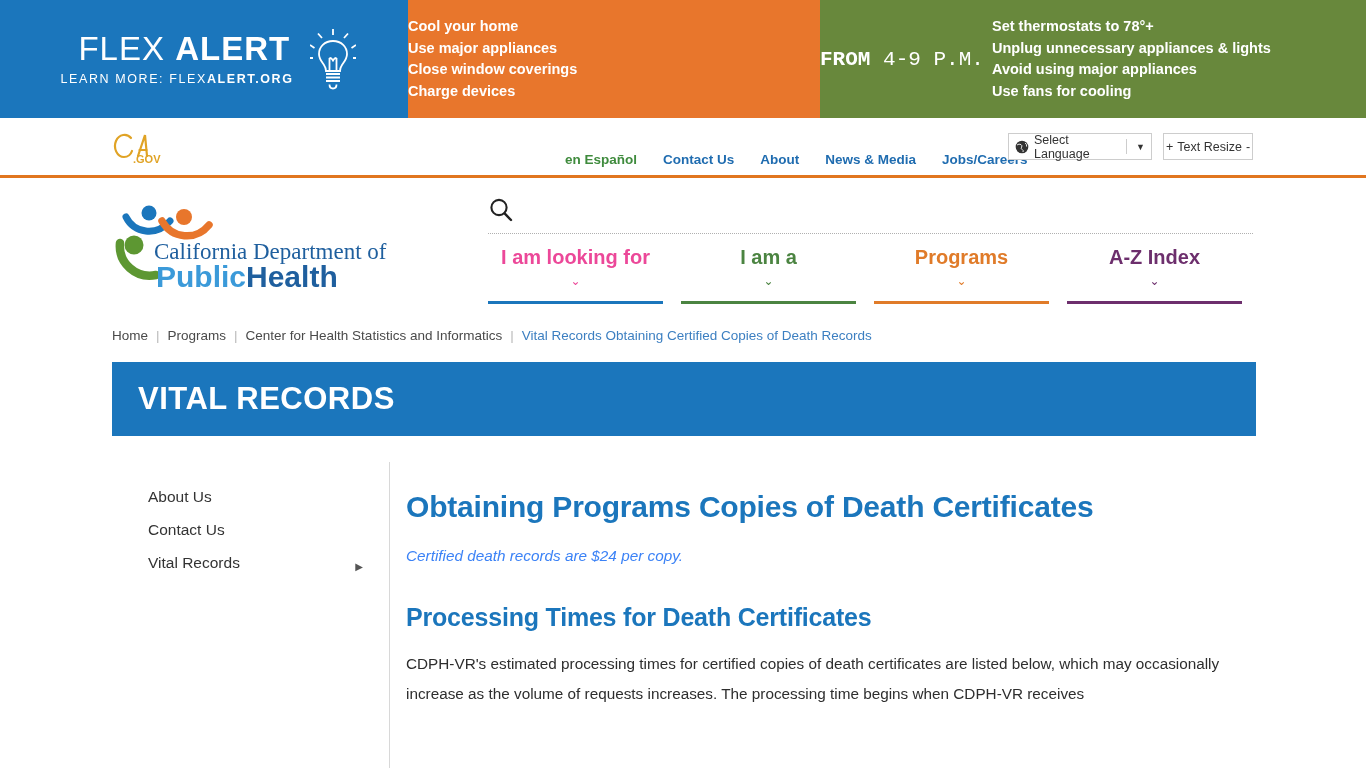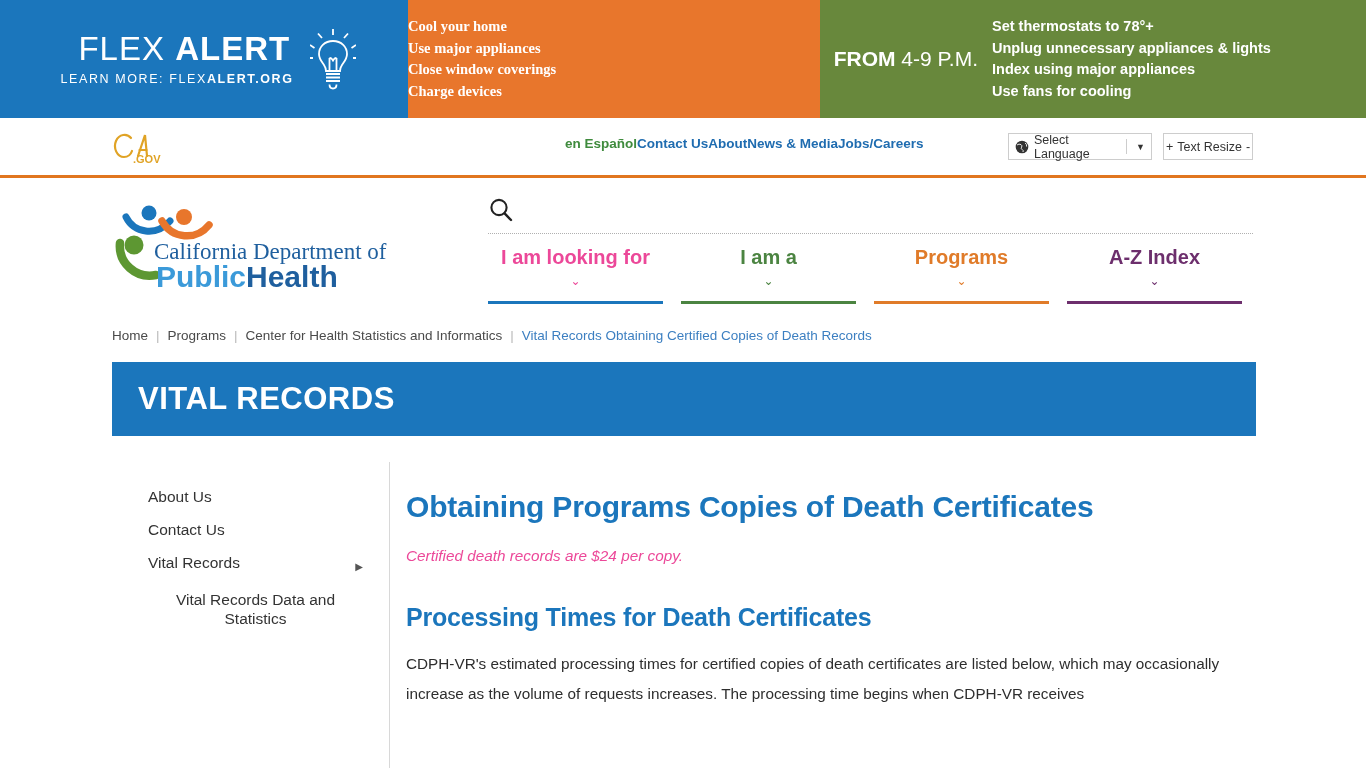--- a/index.html
+++ b/index.html
@@ -28,31 +28,31 @@
 
   .fb-orange { width: 412px; background: #e8762c; color: #fff; display: flex; align-items: center; }
   .fb-green  { width: 546px; background: #68883c; color: #fff; display: flex; align-items: center; }
 
   .fb-when { font-size: 21px; white-space: nowrap; flex: 0 0 auto; text-align: right; }
   .fb-when .bold { font-weight: 700; }
   .fb-when .thin { font-weight: 300; }
   .fb-list { list-style: none; font-size: 14.5px; font-weight: 700; line-height: 21.5px; }
 
   .fb-orange .fb-when { width: 188px; padding-right: 14px; }
-  .fb-orange .fb-list { padding-left: 0; font-family: Liberation Serif, serif; }
-  .fb-green .fb-when { width: 172px; padding-right: 14px; }
+  .fb-orange .fb-list { padding-left: 0; }
+  .fb-green .fb-when { width: 172px; padding-right: 14px; font-family: Liberation Mono, monospace; }
 
   
   .ca-bar {
     height: 60px; width: 1366px; background: #fff;
     border-bottom: 3px solid #e1761f;
     display: flex; align-items: center; position: relative;
   }
   .ca-logo { position: absolute; left: 112px; top: 12px; width: 52px; height: 38px; }
-  .ca-links { position: absolute; left: 565px; top: 18px; display: flex; }
+  .ca-links { position: absolute; left: 565px; top: 34px; display: flex; gap: 26px; }
   .ca-links a { font-size: 13.5px; font-weight: 700; text-decoration: none; color: #1f6cb0; white-space: nowrap; }
   .ca-links a.es { color: #3f8b3d; }
 
   .lang-select {
     position: absolute; left: 1008px; top: 135px - 120px; top: 15px;
     width: 144px; height: 27px; border: 1px solid #cdcdcd; background: #fff;
     display: flex; align-items: center; gap: 5px; padding: 0 6px; font-size: 12.5px; color: #333;
   }
   .lang-select .globe { width: 14px; height: 14px; flex: 0 0 14px; }
   .lang-select .divider { width: 1px; height: 15px; background: #cdcdcd; margin-left: auto; }
@@ -107,21 +107,21 @@
   .sidebar { width: 278px; border-right: 1px solid #d8d8d8; padding-top: 18px; min-height: 306px; }
   .side-item {
     display: flex; align-items: flex-start; justify-content: space-between;
     padding: 7px 26px 7px 36px; font-size: 15.5px; color: #333; line-height: 19px; text-align: center;
   }
   .side-item .arrow { font-size: 10px; color: #555; padding-top: 4px; }
 
   .content { flex: 1; padding-left: 16px; padding-top: 28px; }
   .content h2 { color: #1b76bc; font-size: 30px; font-weight: 700; letter-spacing: -0.2px; }
   .content p { font-size: 15.3px; color: #2e2e2e; line-height: 30px; margin-top: 17px; }
-  .content p.italic { font-style: italic; color: #ec4899; }
+  .content p.italic { font-style: italic; color: #3b82f6; }
   .content h2.sub { margin-top: 32px; font-size: 25px; }
 </style>
 </head>
 <body>
 
 <div class="flex-banner">
 
   <div class="fb-blue">
     <div class="fb-blue-inner">
       <div>
@@ -156,21 +156,21 @@
   </div>
 
   <div class="fb-green">
     <div class="fb-when">
       <span class="bold">FROM</span>
       <span class="thin">4-9 P.M.</span>
     </div>
     <ul class="fb-list">
       <li>Set thermostats to 78°+</li>
       <li>Unplug unnecessary appliances &amp; lights</li>
-      <li>Index using major appliances</li>
+      <li>Avoid using major appliances</li>
       <li>Use fans for cooling</li>
     </ul>
   </div>
 </div>
 
 <div class="ca-bar">
 
   <svg class="ca-logo" viewBox="0 0 52 38">
     <g fill="none" stroke="#e0a325" stroke-width="2.2" stroke-linecap="round">
       <path d="M19 8 C15 3 7 4 4 11 C1 18 5 27 12 27 C16 27 19 24 20 21"></path>
@@ -274,23 +274,20 @@
     <div class="side-item">
       <span>About Us</span>
     </div>
     <div class="side-item">
       <span>Contact Us</span>
     </div>
     <div class="side-item">
       <span>Vital Records</span>
       <span class="arrow">▶</span>
     </div>
-    <div class="side-item">
-      <span>Vital Records Data and Statistics</span>
-    </div>
   </div>
 
   <div class="content">
     <h2>Obtaining Programs Copies of Death Certificates</h2>
     <p class="italic">Certified death records are $24 per copy.</p>
     <h2 class="sub">Processing Times for Death Certificates</h2>
     <p>CDPH-VR's estimated processing times for certified copies of death certificates are listed below, which may occasionally increase as the volume of requests increases. The processing time begins when CDPH-VR receives</p>
   </div>
 </div>
 

